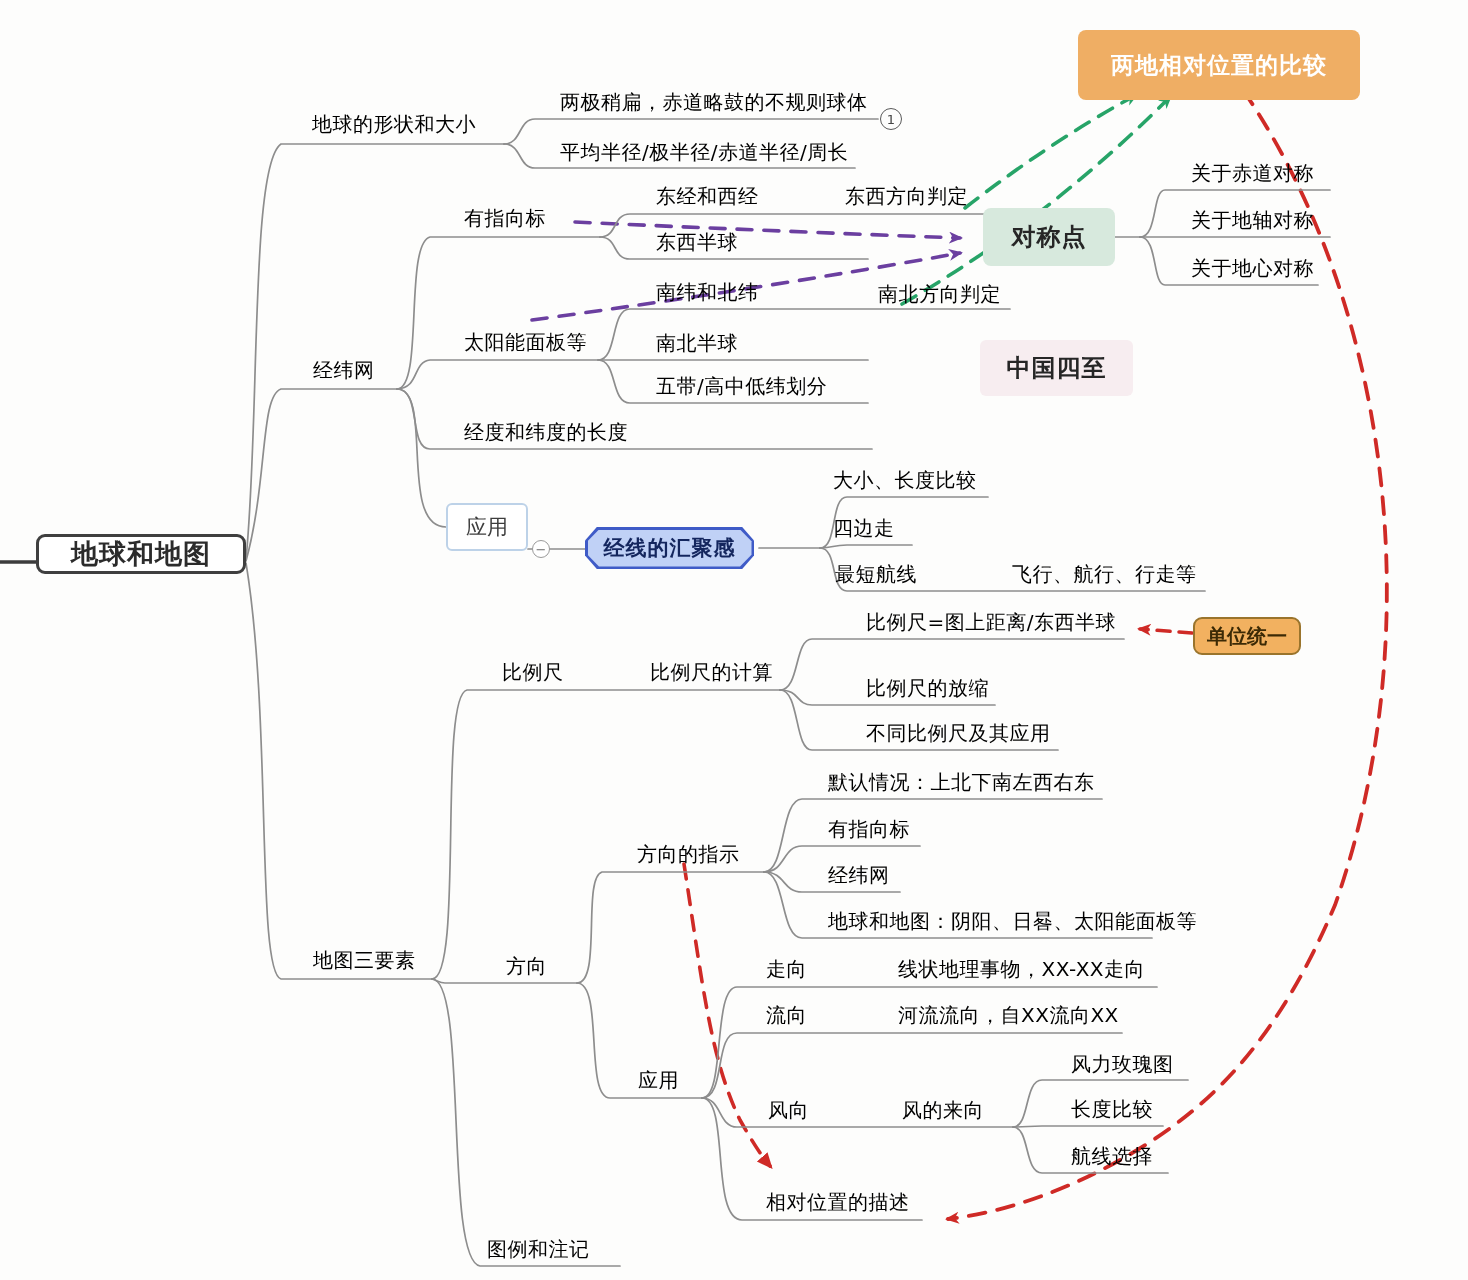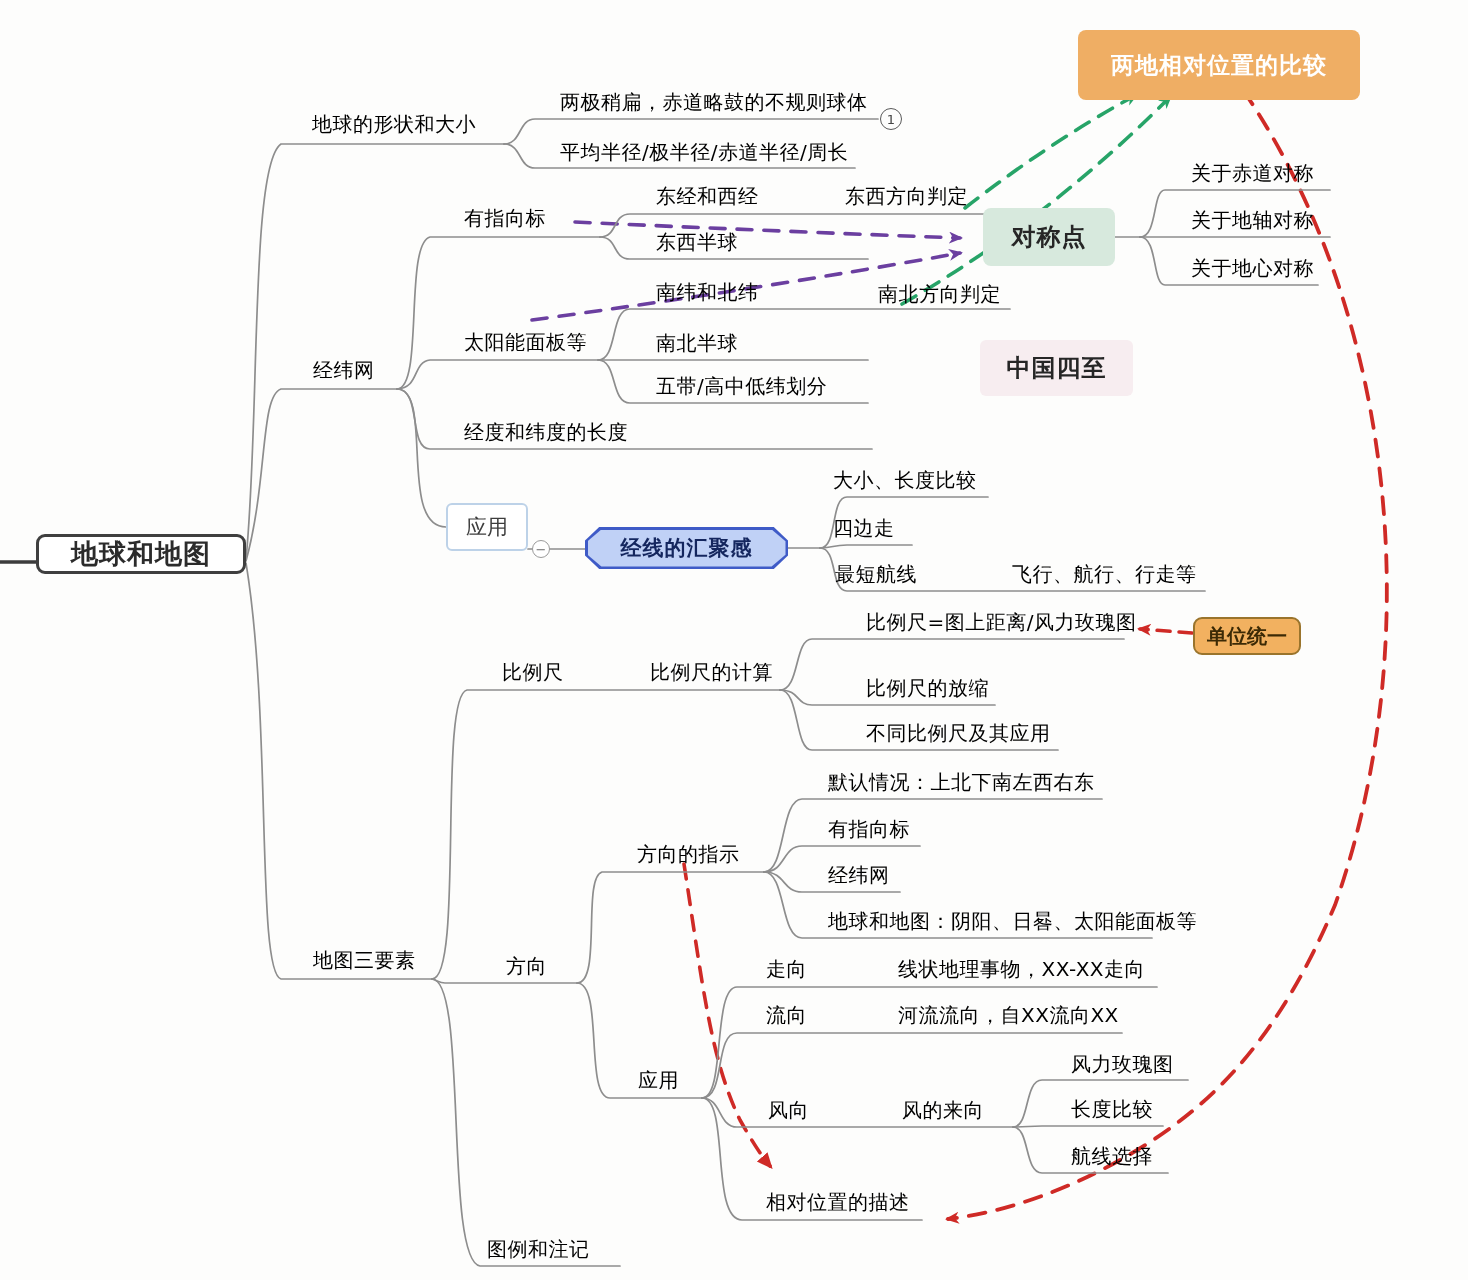--- a/index.html
+++ b/index.html
@@ -43,21 +43,21 @@
     left:1193px;top:617px;width:108px;height:38px;
     background:#f2b160;border:2px solid #9a742c;border-radius:9px;
     font-size:20px;font-weight:bold;color:#3c2a05;
   }
   .apply-box{
     left:446px;top:503px;width:82px;height:48px;
     background:#ffffff;border:2px solid #bdd2e8;border-radius:6px;
     font-size:21px;color:#3d3d3d;
   }
   .badge-outer{
-    left:585px;top:527px;width:203px;height:42px;
+    left:585px;top:527px;width:169px;height:42px;
     background:#3f5bc7;
     clip-path:polygon(7% 0,93% 0,100% 32%,100% 68%,93% 100%,7% 100%,0 68%,0 32%);
   }
   .badge-inner{
     position:absolute;inset:2.5px;
     background:#c0d1f6;display:flex;align-items:center;justify-content:center;
     clip-path:polygon(7% 0,93% 0,100% 32%,100% 68%,93% 100%,7% 100%,0 68%,0 32%);
     font-size:21px;font-weight:bold;color:#14265e;letter-spacing:1px;
   }
   .collapse-btn{
@@ -184,21 +184,21 @@
   <div class="lbl" style="left:656px;top:374px">五带/高中低纬划分</div>
   <div class="lbl" style="left:464px;top:420px">经度和纬度的长度</div>
   <div class="lbl" style="left:833px;top:468px">大小、长度比较</div>
   <div class="lbl" style="left:833px;top:516px">四边走</div>
   <div class="lbl" style="left:835px;top:562px">最短航线</div>
   <div class="lbl" style="left:1012px;top:562px">飞行、航行、行走等</div>
 
   <div class="lbl" style="left:313px;top:948px">地图三要素</div>
   <div class="lbl" style="left:502px;top:660px">比例尺</div>
   <div class="lbl" style="left:650px;top:660px">比例尺的计算</div>
-  <div class="lbl" style="left:866px;top:610px">比例尺=图上距离/风力玫瑰图</div>
+  <div class="lbl" style="left:866px;top:610px">比例尺=图上距离/东西半球</div>
   <div class="lbl" style="left:866px;top:676px">比例尺的放缩</div>
   <div class="lbl" style="left:866px;top:721px">不同比例尺及其应用</div>
   <div class="lbl" style="left:506px;top:954px">方向</div>
   <div class="lbl" style="left:637px;top:842px">方向的指示</div>
   <div class="lbl" style="left:828px;top:770px">默认情况：上北下南左西右东</div>
   <div class="lbl" style="left:828px;top:817px">有指向标</div>
   <div class="lbl" style="left:828px;top:863px">经纬网</div>
   <div class="lbl" style="left:828px;top:909px">地球和地图：阴阳、日晷、太阳能面板等</div>
   <div class="lbl" style="left:638px;top:1068px">应用</div>
   <div class="lbl" style="left:766px;top:957px">走向</div>

